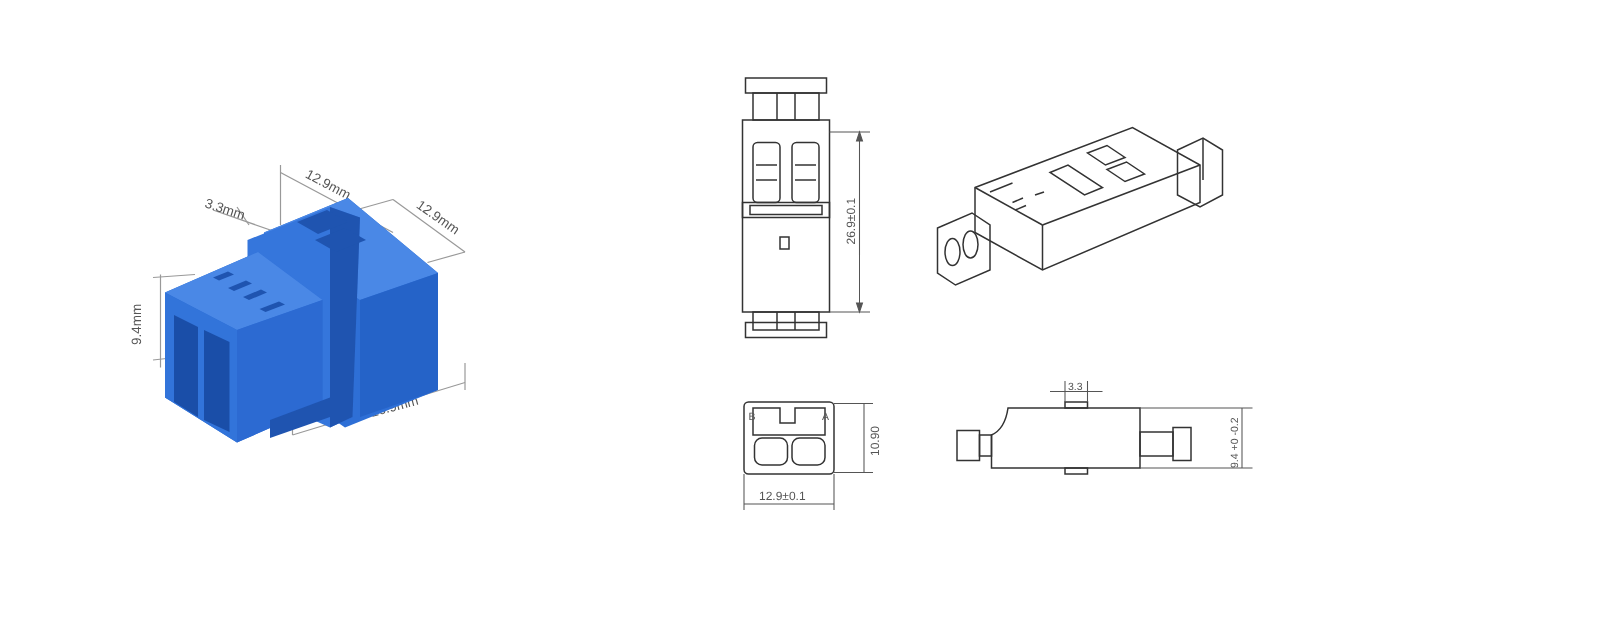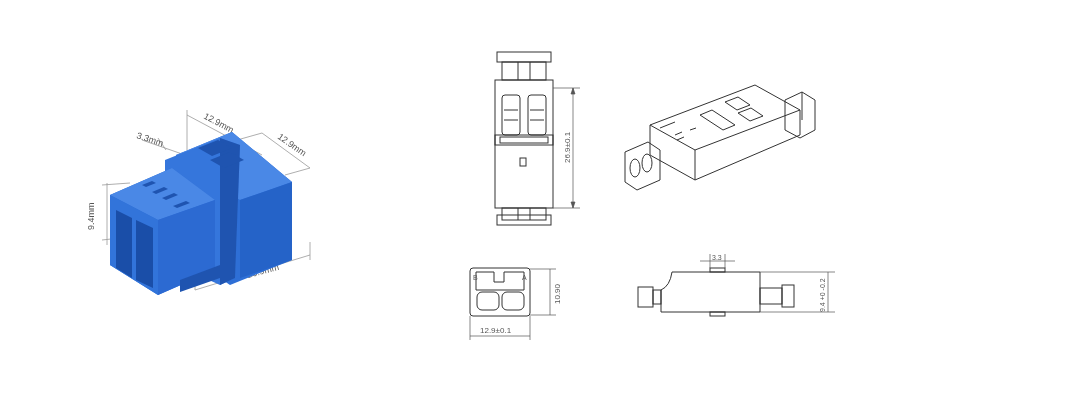--- a/index.html
+++ b/index.html
@@ -114,21 +114,21 @@
       <polygon points="118,33 131,28 143,36 130,41"></polygon>
       <polygon points="5,72 28,62 40,70 40,100 17,110 5,102"></polygon>
       <ellipse cx="15" cy="88" rx="5" ry="9"></ellipse>
       <ellipse cx="27" cy="83" rx="5" ry="9"></ellipse>
       <polygon points="165,20 182,12 195,20 195,50 180,58 165,50"></polygon>
       <line x1="182" y1="12" x2="182" y2="40"></line>
     </g>
   </svg>
 </div>
 
-<div class="view" style="left:464px;top:260px;width:100px;height:85px;text-align:center;">
+<div class="view" style="left:490px;top:260px;width:100px;height:85px;text-align:center;">
   <svg width="100" height="85" viewBox="0 0 100 85">
     <g stroke="#333" stroke-width="1" fill="none">
       <rect x="6" y="8" width="60" height="48" rx="3"></rect>
       <path d="M12 12 H30 V22 H40 V12 H60 V30 H12 Z"></path>
       <rect x="13" y="32" width="22" height="18" rx="5"></rect>
       <rect x="38" y="32" width="22" height="18" rx="5"></rect>
     </g>
     <text x="9" y="20" font-size="7" fill="#333">B</text>
     <text x="58" y="20" font-size="7" fill="#333">A</text>
     <g stroke="#555" stroke-width="0.7" fill="none">

